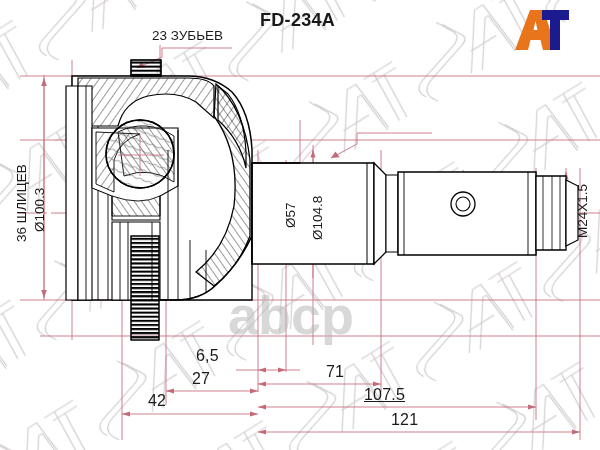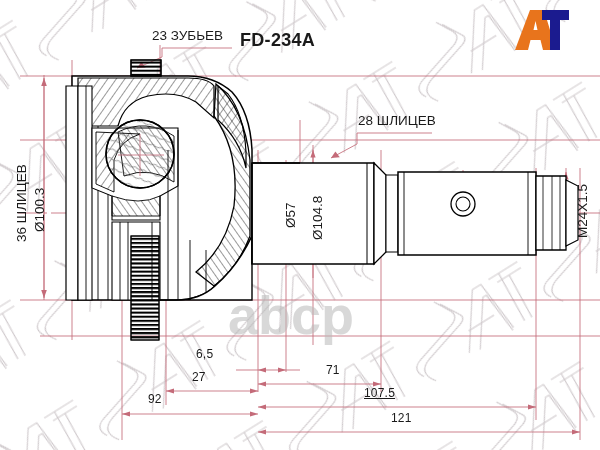--- a/index.html
+++ b/index.html
@@ -1,20 +1,20 @@
 <!DOCTYPE html>
 <html><head>
 <meta charset="utf-8">
 <style>
   html,body{margin:0;padding:0;background:#fff;}
   body{width:600px;height:450px;overflow:hidden;font-family:"Liberation Sans",sans-serif;}
   #stage{position:relative;width:600px;height:450px;background:#ffffff;}
   #stage svg{position:absolute;left:0;top:0;}
   .lbl{position:absolute;font-family:"Liberation Sans",sans-serif;color:#1a1a1a;white-space:nowrap;}
-  .dimtxt{font-size:12px;letter-spacing:.2px;}
+  .dimtxt{font-size:16px;letter-spacing:.2px;}
   .calltxt{font-size:13.5px;}
   .partno{font-size:18px;font-weight:bold;letter-spacing:.3px;}
   .vert{transform:rotate(-90deg);transform-origin:left top;}
   .logo{position:absolute;width:58px;height:44px;}
 </style>
 </head>
 <body>
 
 <div id="stage">
 
@@ -189,37 +189,36 @@
       <path d="M566 180 L566 246 L578 240 L578 186 Z" fill="#fff" stroke="#000" stroke-width="1.2"></path>
 
       <path d="M252 163 L290 163 L300 163" fill="none" stroke="#000" stroke-width="1.5"></path>
     </g>
 
     <g opacity="0.55">
       <text x="228" y="334" font-family="Liberation Sans, sans-serif" font-size="54" font-weight="bold" fill="#b9b9b9">abcp</text>
     </g>
   </svg>
 
-  <div class="lbl partno" style="left:240px;top:10px;margin-top:20px;">FD-234A</div>
+  <div class="lbl partno" style="left:260px;top:10px;">FD-234A</div>
 
   <div class="lbl calltxt" style="left:152px;top:28px;">23 ЗУБЬЕВ</div>
 
-  <div class="lbl calltxt" style="left:358px;top:113px;">28 ШЛИЦЕВ</div>
 
   <div class="lbl calltxt vert" style="left:14px;top:242px;">36 ШЛИЦЕВ</div>
   <div class="lbl calltxt vert" style="left:32px;top:232px;">Ø100.3</div>
 
   <div class="lbl calltxt vert" style="left:283px;top:228px;">Ø57</div>
   <div class="lbl calltxt vert" style="left:310px;top:240px;">Ø104.8</div>
 
   <div class="lbl calltxt vert" style="left:575px;top:238px;">M24X1.5</div>
 
   <div class="lbl dimtxt" style="left:196px;top:347px;">6,5</div>
   <div class="lbl dimtxt" style="left:192px;top:370px;">27</div>
-  <div class="lbl dimtxt" style="left:148px;top:392px;">92</div>
+  <div class="lbl dimtxt" style="left:148px;top:392px;">42</div>
   <div class="lbl dimtxt" style="left:326px;top:363px;">71</div>
   <div class="lbl dimtxt" style="left:364px;top:386px;text-decoration:underline;">107.5</div>
   <div class="lbl dimtxt" style="left:391px;top:411px;">121</div>
 
   <svg class="logo" style="left:512px;top:8px;" viewBox="0 0 58 44">
     <path d="M18 2 L32 2 L44 42 L31 42 L28.5 32 L18.5 32 L16 42 L3 42 Z
              M21.5 22 L25.5 22 L23.5 13 Z" fill="#E8741C"></path>
     <path d="M30 2 L57 2 L57 12 L48 12 L48 42 L38 42 L38 12 L30 12 Z" fill="#1B1B8F"></path>
   </svg>
 

